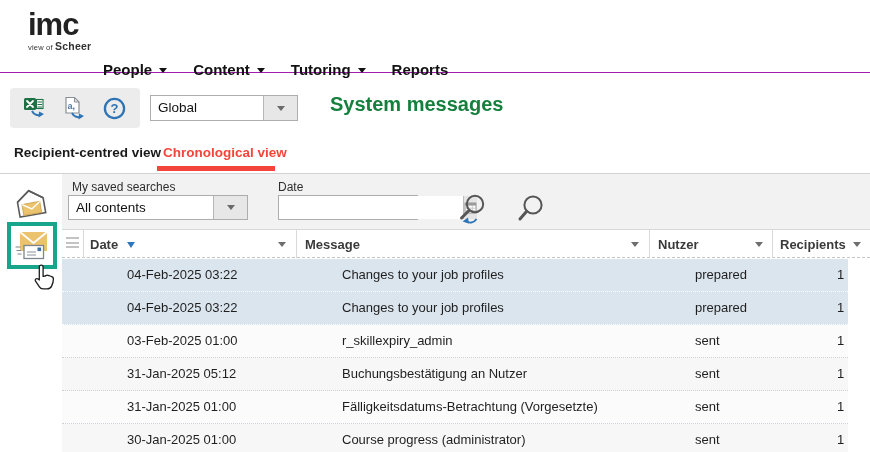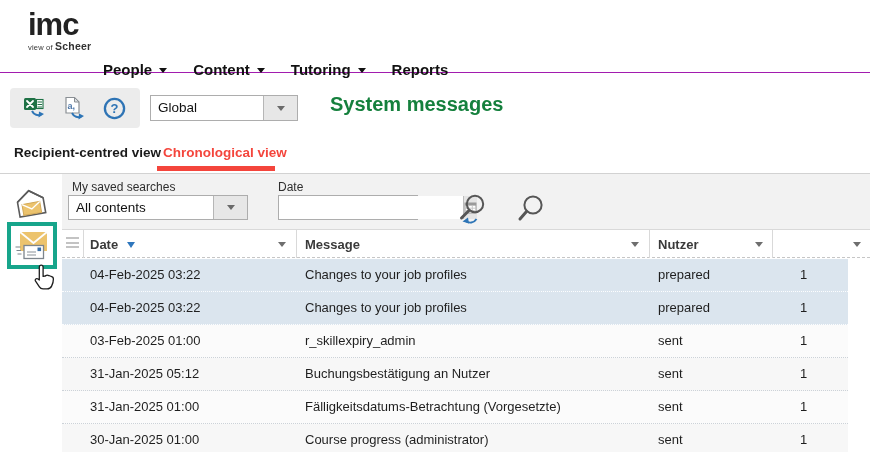--- a/index.html
+++ b/index.html
@@ -61,21 +61,21 @@
     border-top:1px solid #d9d9d9;border-bottom:1px dashed #c6c6c6;}
   .vsep{position:absolute;top:0;width:1px;height:28px;background:#d9d9d9;}
   .hcell{position:absolute;top:0;height:28px;display:flex;align-items:center;font-size:13px;font-weight:bold;color:#3a3a3a;cursor:pointer;}
   .hmenu{position:absolute;left:4px;top:7px;width:13px;cursor:pointer;}
   .hmenu i{display:block;height:2px;background:#c3c3c3;margin-bottom:2.5px;}
   .fcaret{position:absolute;top:12px;width:0;height:0;border-left:4px solid transparent;border-right:4px solid transparent;border-top:5px solid #6e6e6e;cursor:pointer;}
   .sortcaret{width:0;height:0;border-left:4.5px solid transparent;border-right:4.5px solid transparent;border-top:6px solid var(--sort_blue);margin-left:9px;margin-top:2px;}
 
   .rows{position:absolute;left:62px;top:259px;width:786px;}
   .row{display:grid;grid-template-columns:234px 353px 123px auto;height:33px;
-    border-bottom:1px dotted #ccd2d8;background:#fbfbfb;cursor:pointer;}
+    border-bottom:1px dotted #ccd2d8;background:#fbfbfb;cursor:pointer;padding-left:37px;}
   .row.alt{background:#f7f7f7;}
   .row.sel{background:var(--selected_row);border-bottom-color:rgba(255,255,255,.9);}
   .cell{font-size:13px;color:#1f1f1f;line-height:32px;white-space:nowrap;overflow:hidden;}
   .c-date{padding-left:28px;} .c-msg{padding-left:9px;} .c-status{padding-left:9px;} .c-rcpt{padding-left:28px;}
 </style>
 </head>
 <body>
 
 <div class="app">
 
@@ -226,20 +226,23 @@
     <div class="hcell" style="left:243px">
       <span>Message</span>
     </div>
     <i class="fcaret" style="left:569px"></i>
 
     <div class="hcell" style="left:596px">
       <span>Nutzer</span>
     </div>
     <i class="fcaret" style="left:693px"></i>
 
+    <div class="hcell" style="left:718px">
+      <span>Recipients</span>
+    </div>
     <i class="fcaret" style="left:791px"></i>
   </div>
 
   <div class="rows">
     <div class="row sel">
       <div class="cell c-date">04-Feb-2025 03:22</div>
       <div class="cell c-msg">Changes to your job profiles</div>
       <div class="cell c-status">prepared</div>
       <div class="cell c-rcpt">1</div>
     </div>

